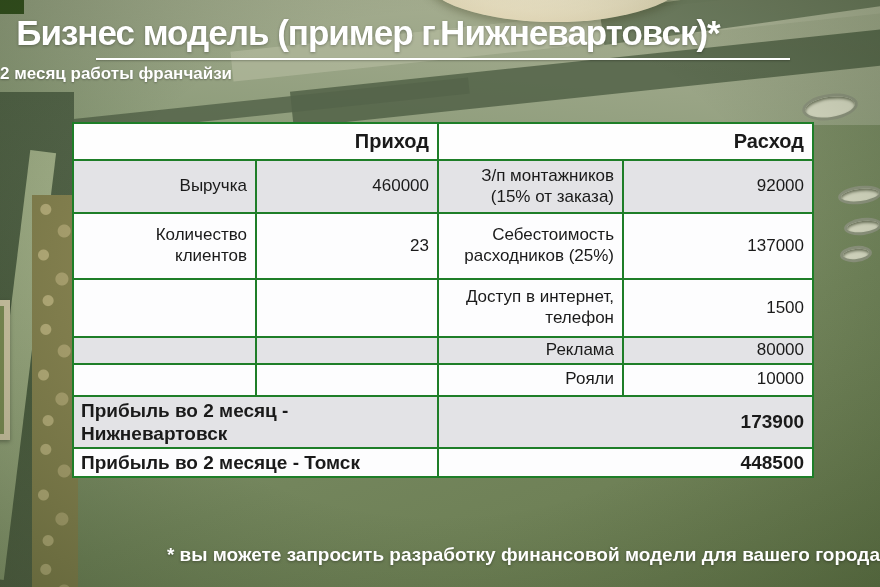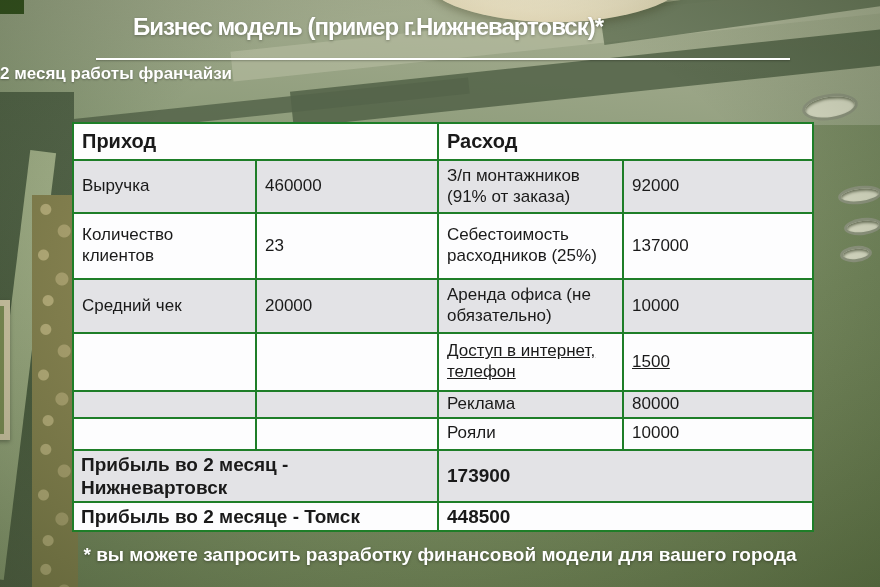--- a/index.html
+++ b/index.html
@@ -38,34 +38,34 @@
   .rug{left:425px;bottom:-22px;width:260px;height:88px;border-radius:50%;
     background:radial-gradient(ellipse,#eee6cc 0%,#e4dbbd 55%,#d4c9a5 100%);box-shadow:0 4px 8px rgba(60,60,30,.35);}
   .plant{right:-24px;bottom:-14px;width:150px;height:120px;background:
       radial-gradient(circle at 70% 80%,#35511f 0 42%,transparent 47%),
       radial-gradient(circle at 92% 38%,#2c451a 0 36%,transparent 41%),
       radial-gradient(circle at 40% 92%,#3d5a24 0 32%,transparent 37%);}
   .vignette{left:0;top:0;width:880px;height:587px;
     background:radial-gradient(ellipse at 50% 45%,rgba(0,0,0,0) 55%,rgba(20,40,10,.28) 100%);}
   
   .title{position:absolute;left:0;top:13px;width:736px;text-align:center;color:#fff;
-    font-size:24px;font-weight:bold;letter-spacing:-1px;text-shadow:0 1px 3px rgba(0,0,0,.3);}
+    font-size:35px;font-weight:bold;letter-spacing:-1px;text-shadow:0 1px 3px rgba(0,0,0,.3);}
   .title-underline{position:absolute;left:96px;top:58px;width:694px;height:2px;background:#fff;box-shadow:0 1px 2px rgba(0,0,0,.25);}
   .subtitle{position:absolute;left:0;top:64px;width:880px;text-align:left;color:#fff;
     font-size:17px;font-weight:bold;text-shadow:0 1px 2px rgba(0,0,0,.3);}
-  .footnote{position:absolute;left:0;top:544px;width:880px;text-align:center;color:#fff;
+  .footnote{position:absolute;left:0;top:544px;width:880px;text-align:right;color:#fff;
     font-size:19px;font-weight:bold;text-shadow:0 1px 3px rgba(0,0,0,.35);}
   
   .biz-table{position:absolute;left:72px;top:122px;border-collapse:collapse;table-layout:fixed;width:740px;
     font-size:17px;color:#1a1a1a;line-height:1.22;}
-  .biz-table td,.biz-table th{border:2px solid #1e7e28;text-align:left;padding:2px 8px;overflow:hidden;}
+  .biz-table td,.biz-table th{border:2px solid #1e7e28;text-align:right;padding:2px 8px;overflow:hidden;}
   .biz-table th{font-size:20px;font-weight:bold;background:#fefefe;height:31px;}
   tr.gray td{background:#e3e3e6;}
   tr.white td{background:#fdfdfe;}
-  tr.r1{height:53px;} tr.r2{height:66px;margin-top:36px;} tr.r3{height:54px;} tr.r4{height:58px;text-decoration:underline;}
+  tr.r1{height:53px;} tr.r2{height:66px;margin-top:36px;} tr.r3{height:54px;} tr.r4{height:58px;}
   tr.r5{height:16px;} tr.r6{height:32px;margin-left:40px;} tr.sum{height:28px;padding-left:46px;}
   tr.sum td{font-weight:bold;font-size:19px;}
   tr.sum td.sum-label{text-align:left;padding-left:7px;}
 </style>
 </head>
 <body>
 
 <div class="slide">
 
   <div class="bg">
@@ -103,34 +103,28 @@
         <col style="width:190px">
     </colgroup>
     <tbody>
         <tr>
       <th colspan="2">Приход</th>
       <th colspan="2">Расход</th>
     </tr>
     <tr class="gray r1">
       <td>Выручка</td>
       <td>460000</td>
-      <td>З/п монтажников (91% от заказа)</td>
+      <td>З/п монтажников (15% от заказа)</td>
       <td>92000</td>
     </tr>
     <tr class="white r2">
       <td>Количество клиентов</td>
       <td>23</td>
       <td>Себестоимость расходников (25%)</td>
       <td>137000</td>
-    </tr>
-    <tr class="gray r3">
-      <td>Средний чек</td>
-      <td>20000</td>
-      <td>Аренда офиса (не обязательно)</td>
-      <td>10000</td>
     </tr>
     <tr class="white r4">
       <td></td>
       <td></td>
       <td>Доступ в интернет, телефон</td>
       <td>1500</td>
     </tr>
     <tr class="gray r5">
       <td></td>
       <td></td>

